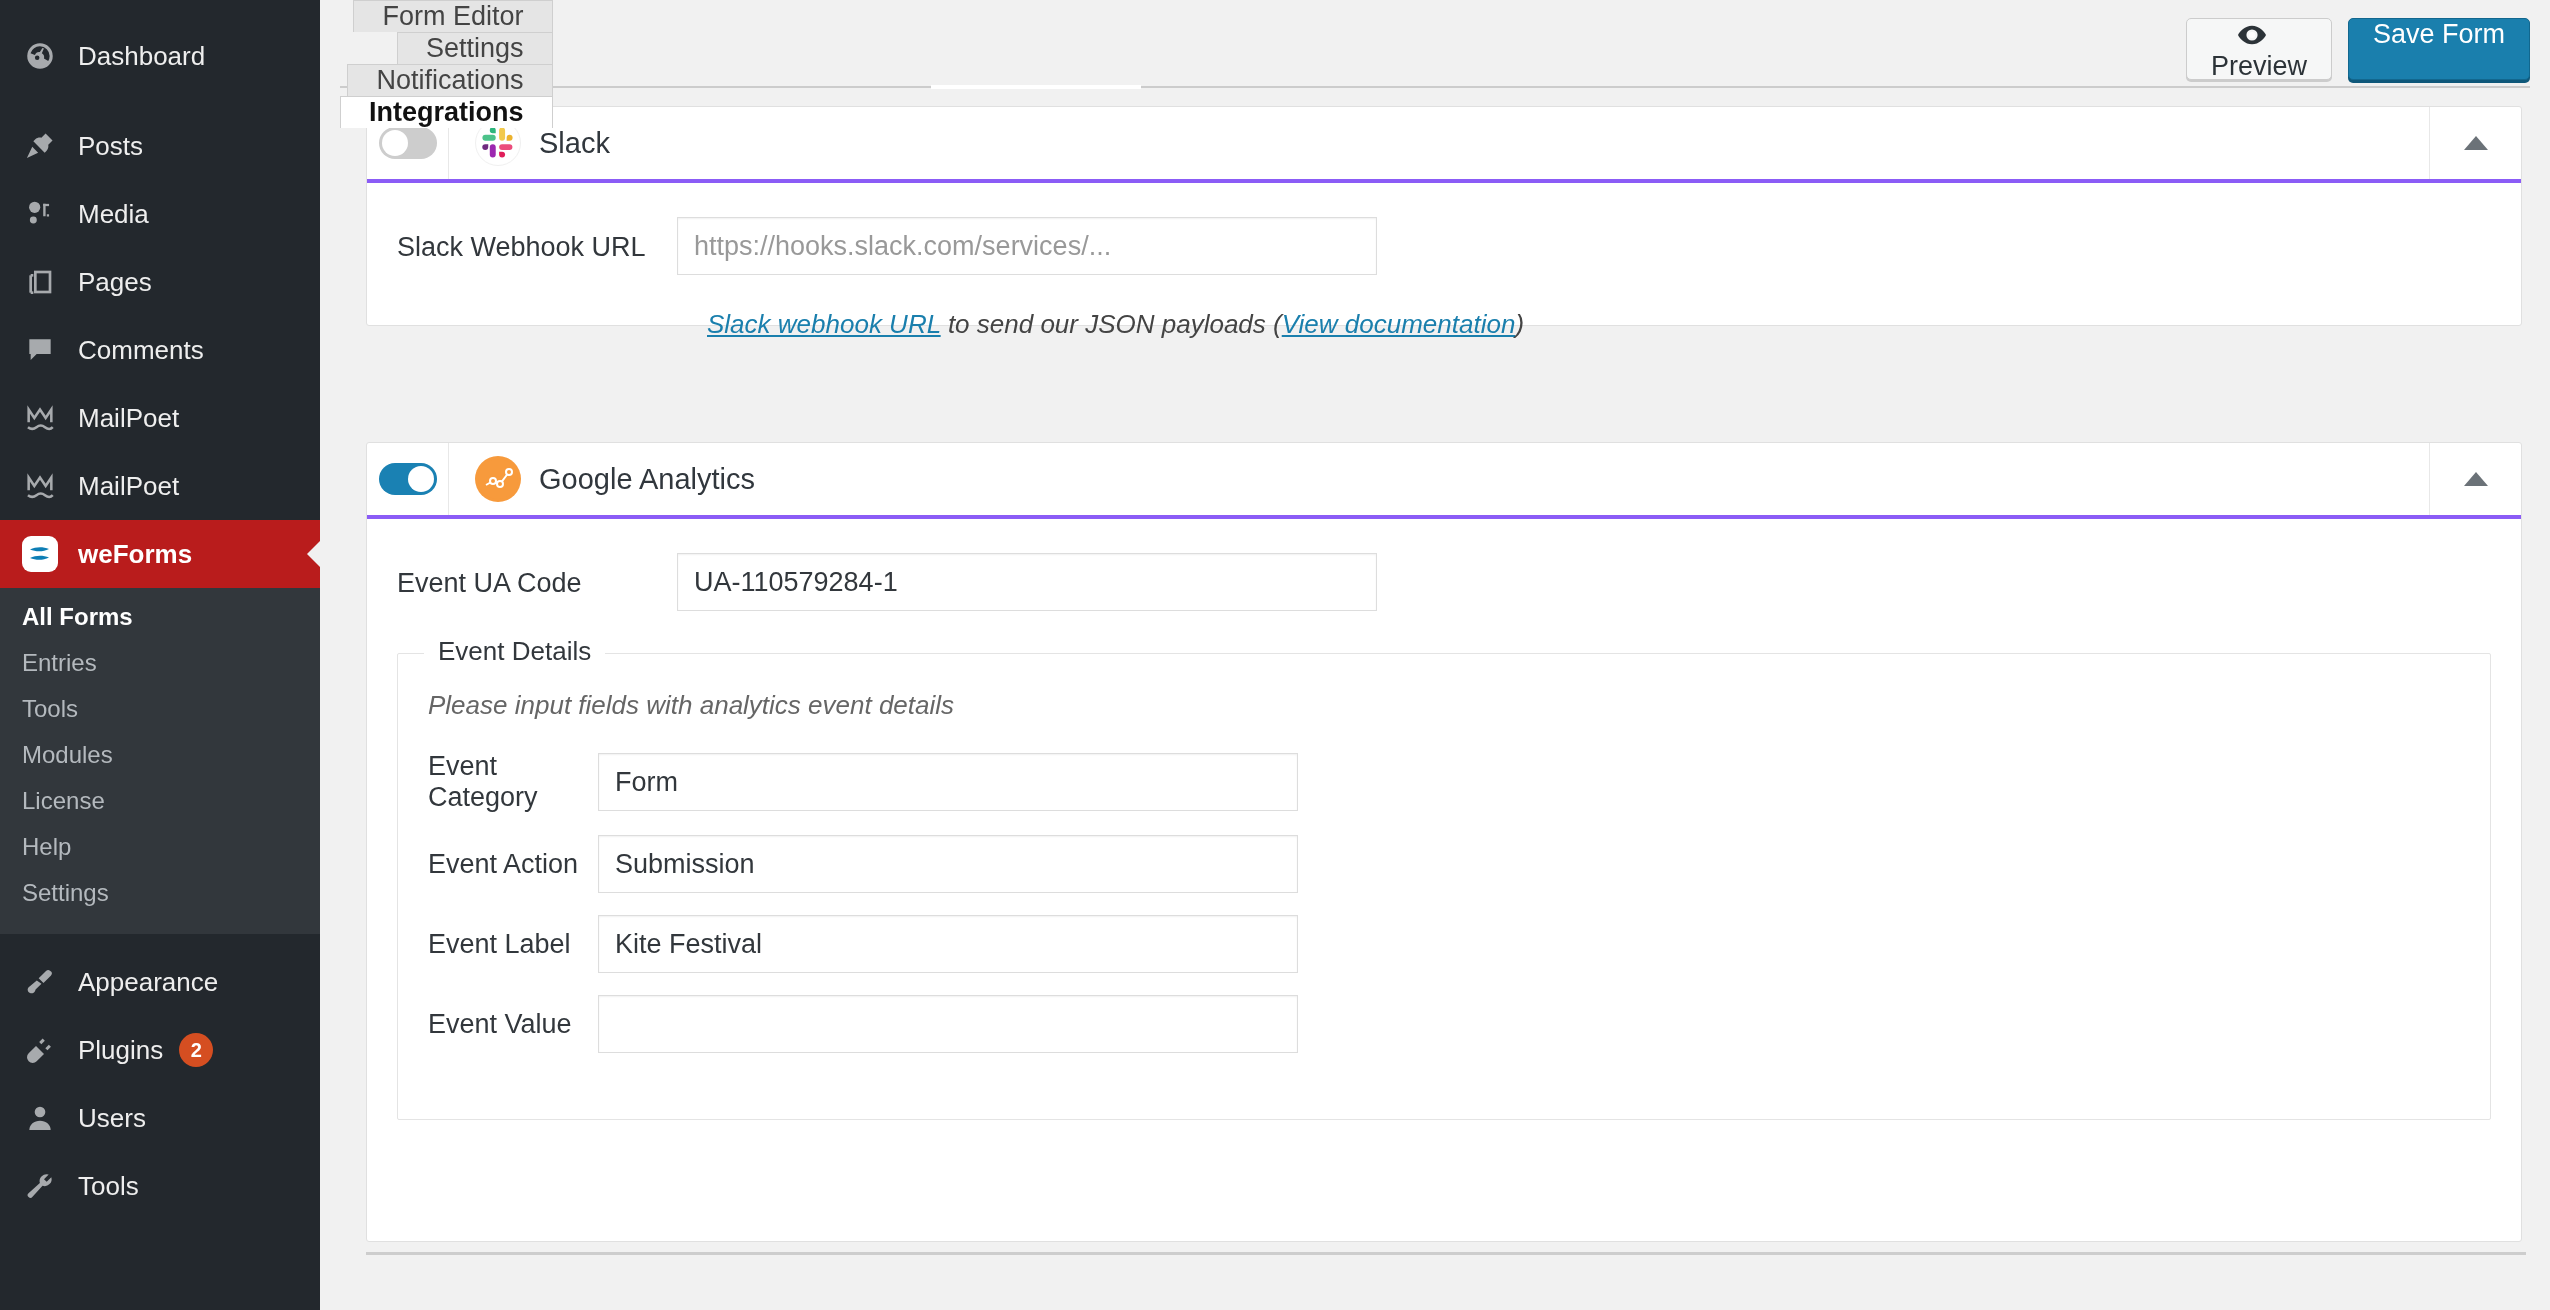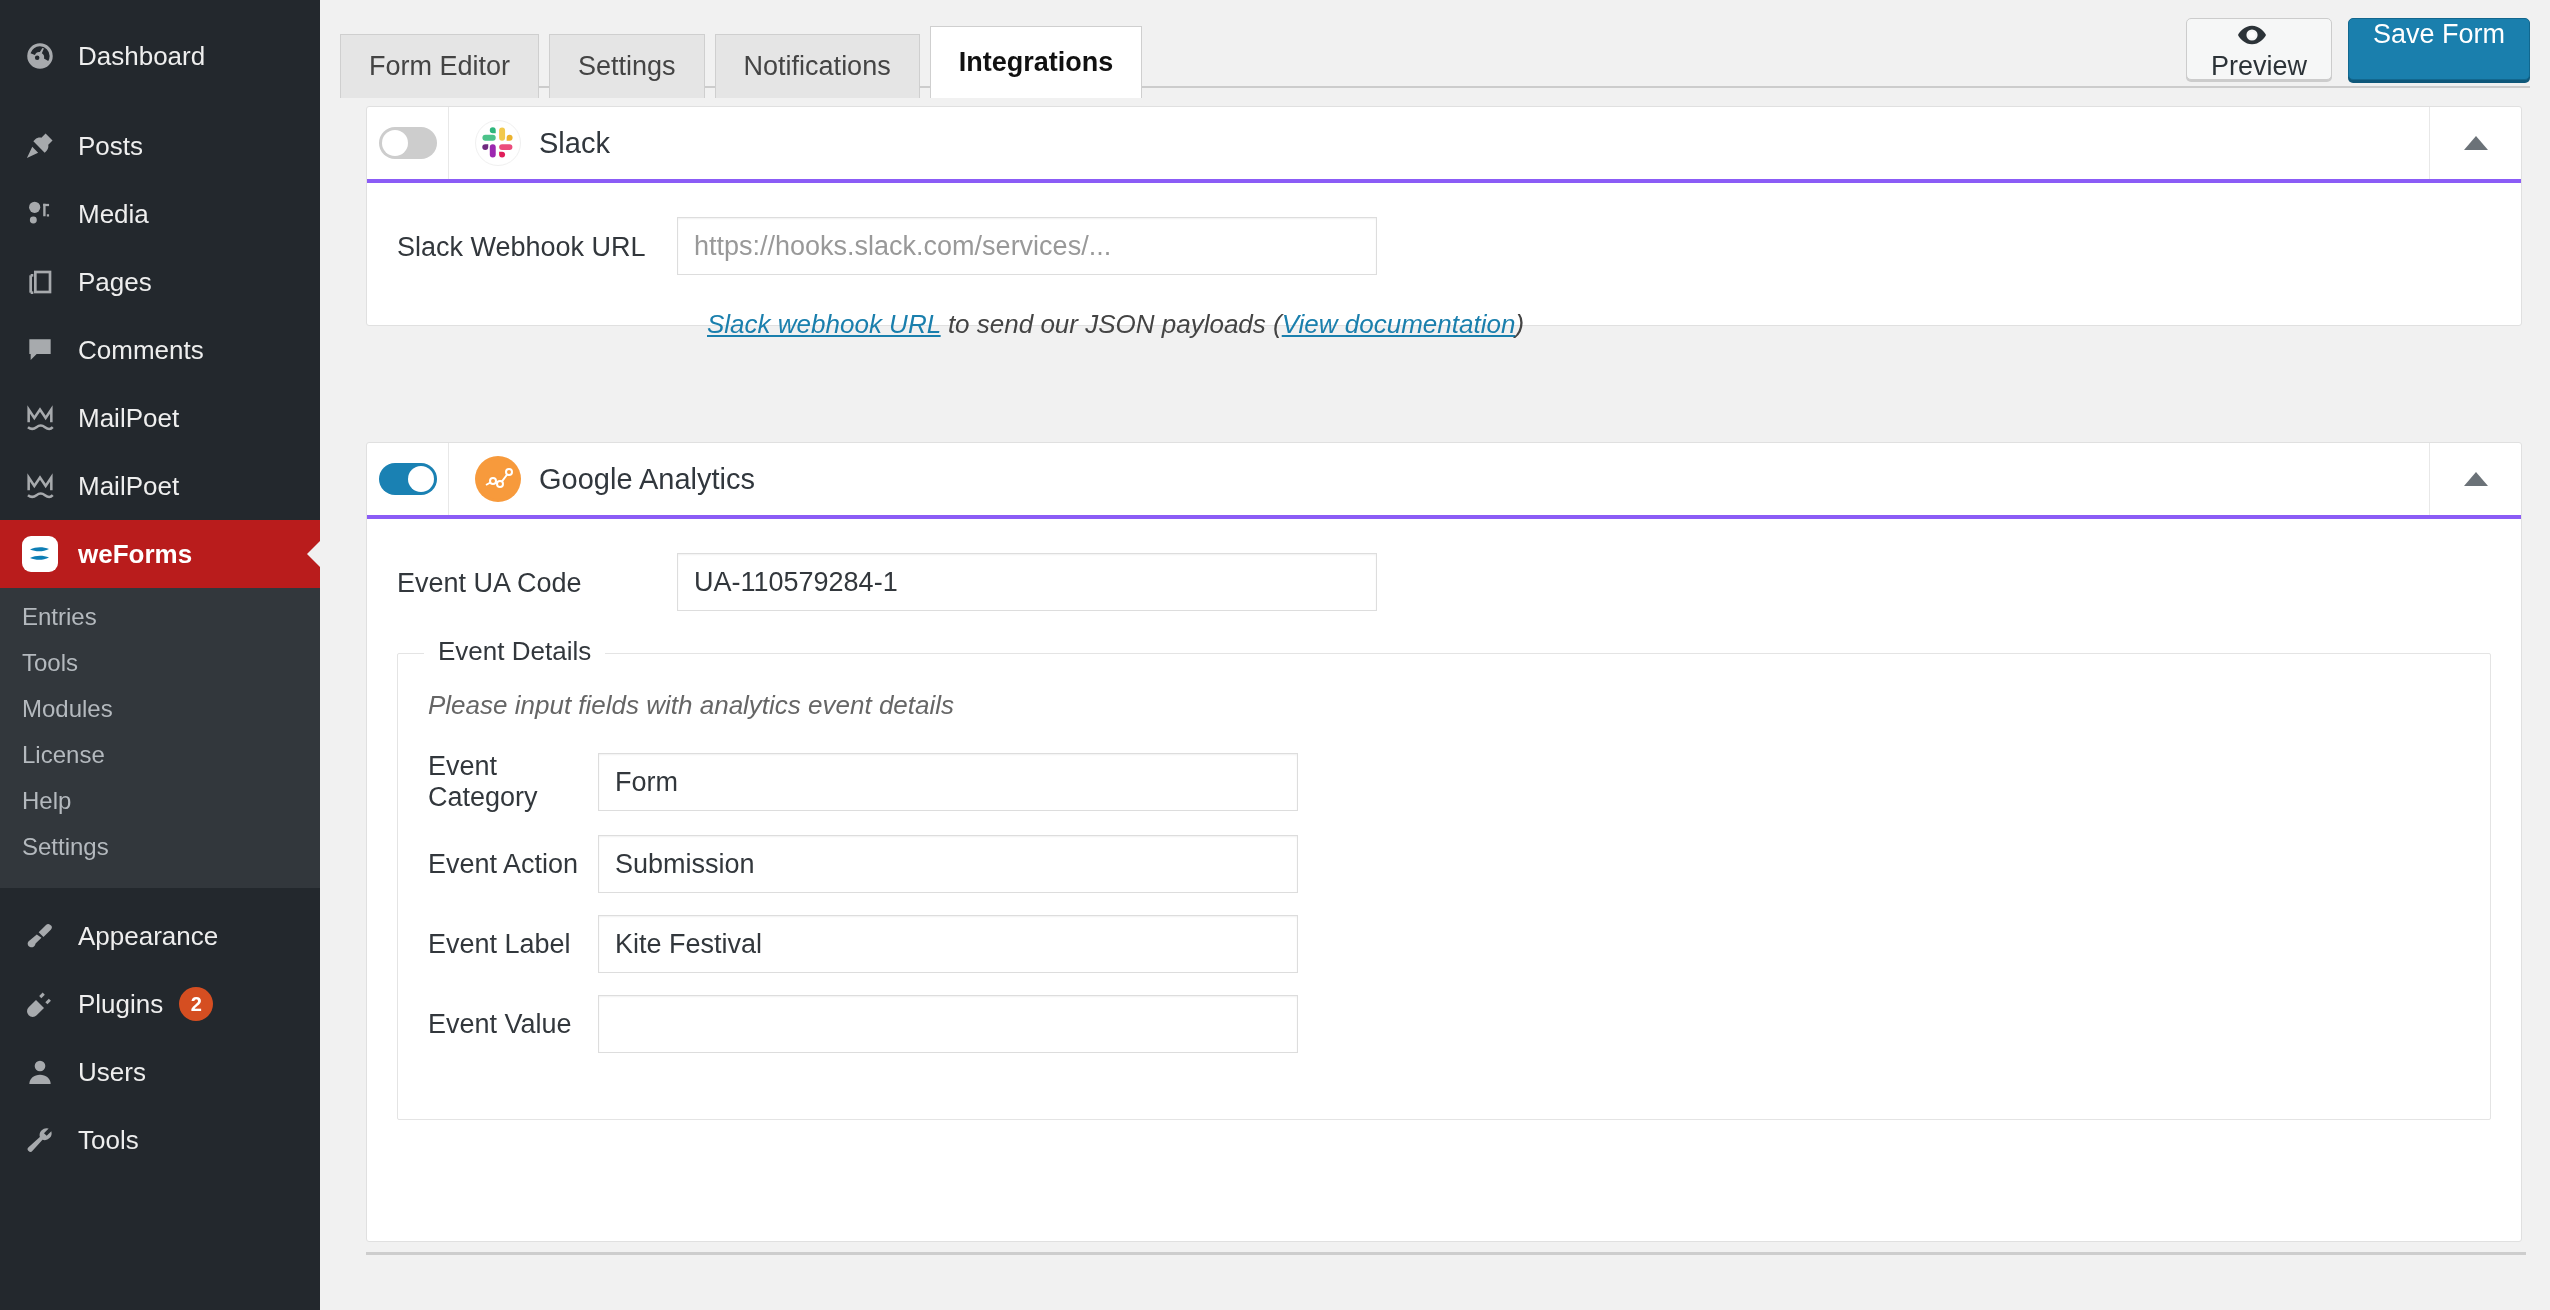--- a/index.html
+++ b/index.html
@@ -88,23 +88,23 @@
   #content {
     position:absolute;
     left:320px; top:0;
     width:2230px; height:1310px;
     background:#f1f1f1;
   }
 
   
   #tabbar {
     position:absolute;
-    left:20px; top:22px;
+    left:20px; top:0;
     height:76px;
-    display:flex; align-items:flex-end;
+    display:flex; align-items:flex-end;flex-direction:column;
   }
   .tab {
     height:64px;
     padding:0 28px;
     display:flex; align-items:center;
     background:#e5e5e5;
     border:1px solid #cfcfcf;
     border-bottom:none;
     font-size:27px;
     color:#444444;
@@ -403,20 +403,21 @@
       <svg width="40" height="40" viewBox="0 0 40 40">
         <rect x="2" y="2" width="36" height="36" rx="9" fill="#ffffff"></rect>
         <path d="M10 15.5c6-3 13-3 19-0.5-6 3-13 3-19 0.5z" fill="#0d7eb5"></path>
         <path d="M10 24c6-3 13-3 19-0.5-6 3-13 3-19 0.5z" fill="#0d7eb5"></path>
       </svg>
     </span>
     <span class="mi-label">weForms</span>
   </div>
 
   <div id="submenu">
+    <span class="sub-item is-current">All Forms</span>
     <span class="sub-item">Entries</span>
     <span class="sub-item">Tools</span>
     <span class="sub-item">Modules</span>
     <span class="sub-item">License</span>
     <span class="sub-item">Help</span>
     <span class="sub-item">Settings</span>
   </div>
 
   <div class="sidebar-lower">
 

